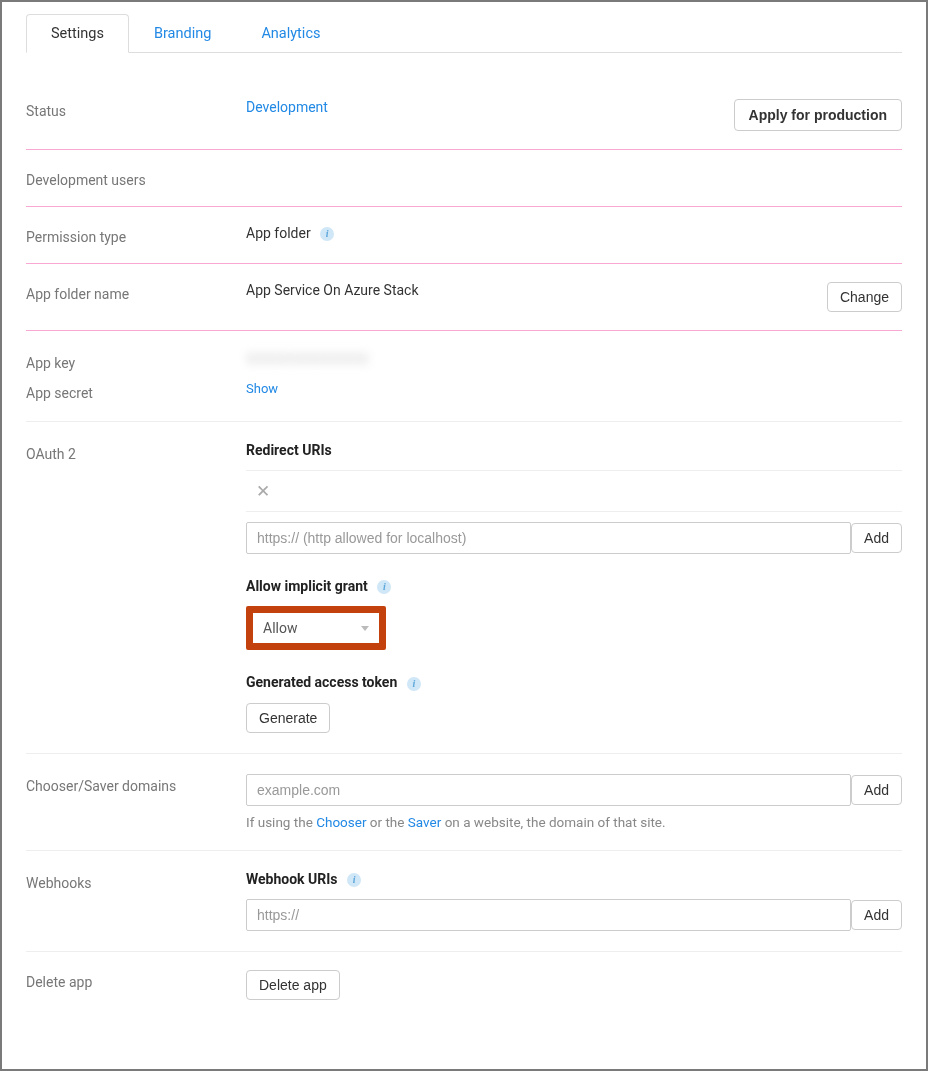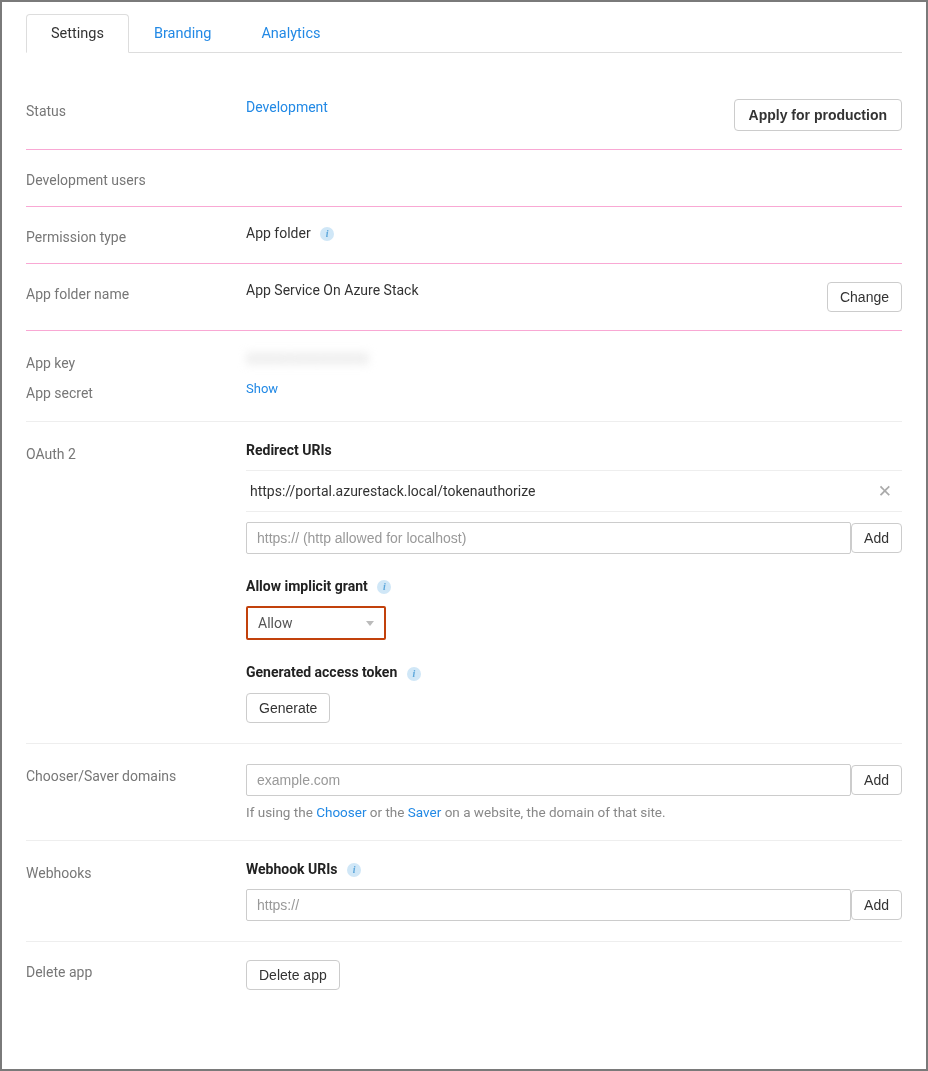--- a/index.html
+++ b/index.html
@@ -95,21 +95,21 @@
   .text-input {
     flex: 1;
     border: 1px solid #ccc;
     border-radius: 2px;
     padding: 7px 10px;
     font-size: 14px;
     color: #555;
   }
   .text-input::placeholder { color: #999; }
   .dropdown {
-    border: 2px solid #c2410c;
+    border: 7px solid #c2410c;
     border-radius: 2px;
     padding: 7px 10px;
     width: 140px;
     display: flex;
     justify-content: space-between;
     align-items: center;
     cursor: pointer;
     color: #555;
     background: #fff;
   }
@@ -193,21 +193,20 @@
       <span class="blurred">XXXXXXXXXXXXXX</span>
       <span class="link" style="font-size:13px;">Show</span>
     </div>
   </div>
 
   <div class="multi-section">
     <div class="label-col">OAuth 2</div>
     <div class="value-left">
       <div class="heading">Redirect URIs</div>
       <div class="uri-row">
-        <span>https://portal.azurestack.local/tokenauthorize</span>
         <span class="close-x">✕</span>
       </div>
       <div class="input-row">
         <input class="text-input" type="text" placeholder="https:// (http allowed for localhost)" style="">
         <button class="btn small">Add</button>
       </div>
 
       <div class="sub-block">
         <div class="heading">
           <span>Allow implicit grant</span>

